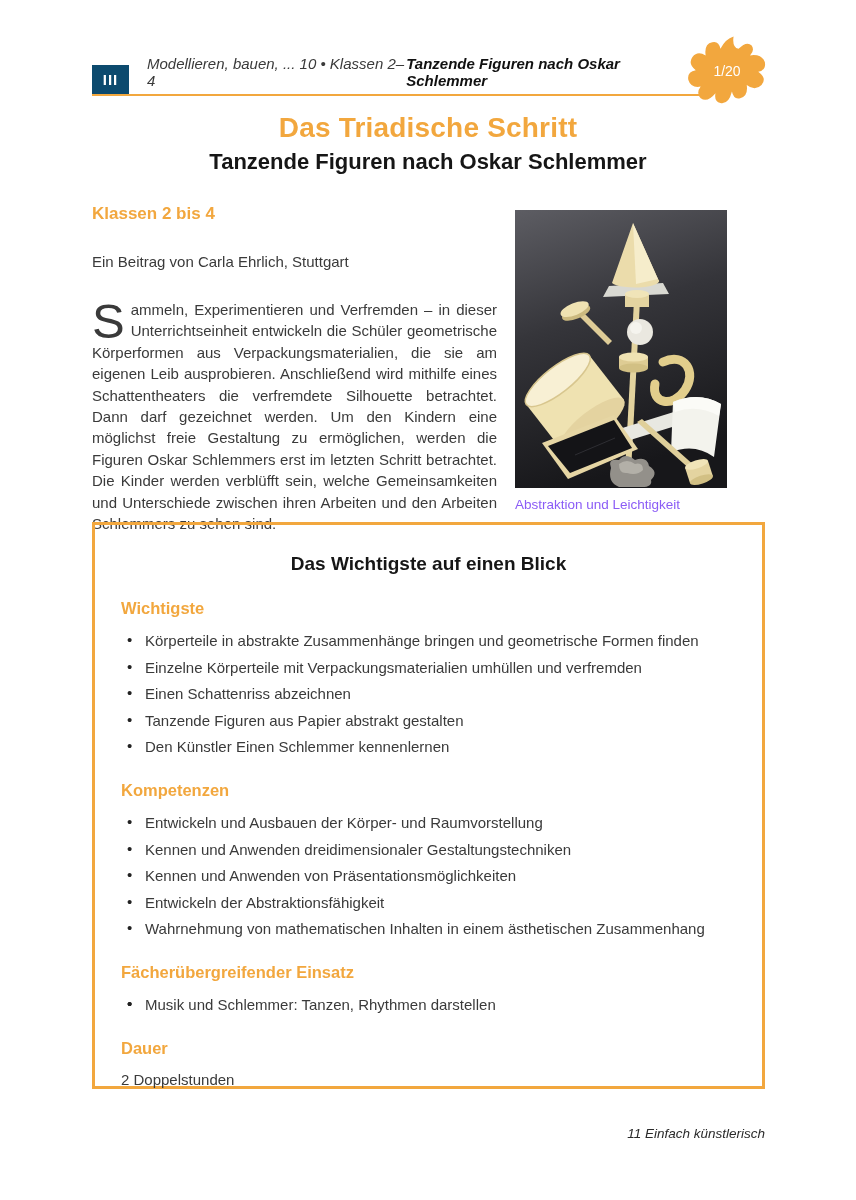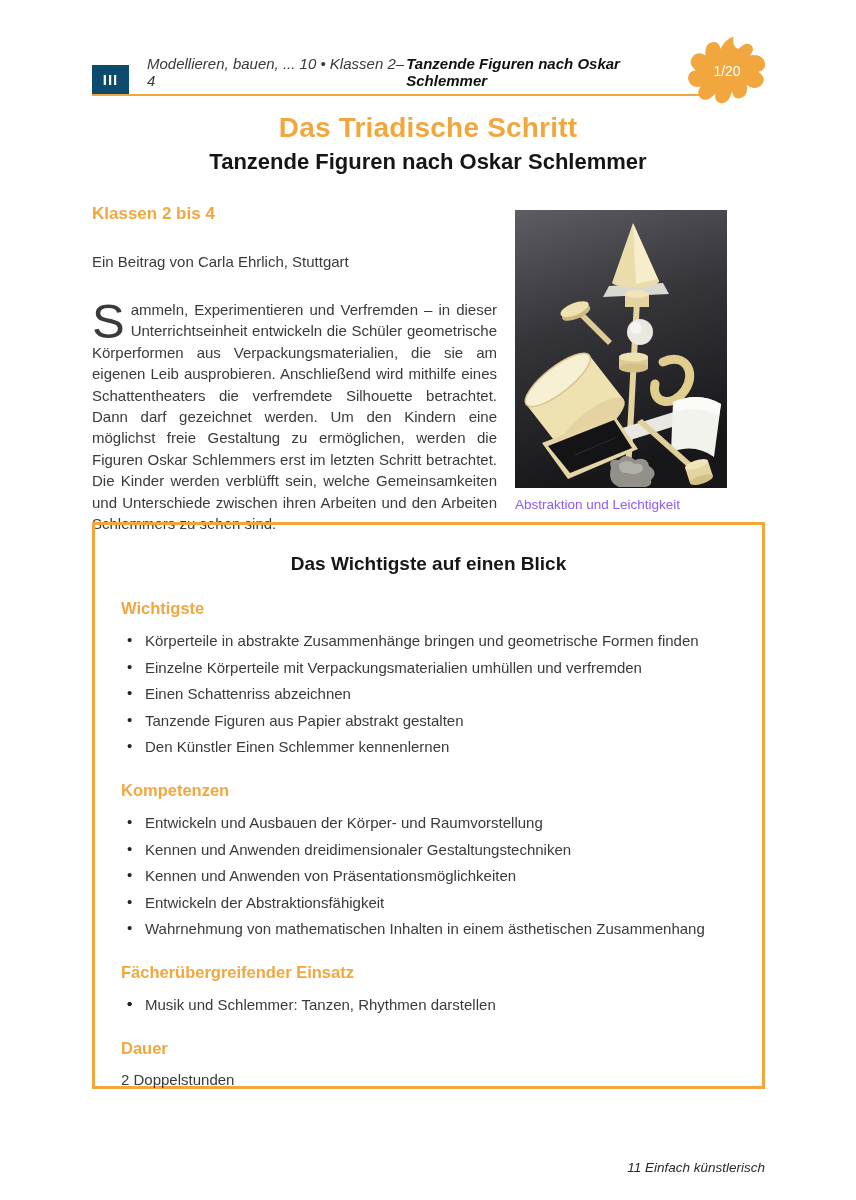--- a/index.html
+++ b/index.html
@@ -81,21 +81,21 @@
   .sec-list { list-style:none; }
   .sec-list li {
     position:relative; padding-left:24px; font-size:15px; line-height:20px;
     margin-bottom:6.5px; color:var(--ink);
   }
   .sec-list .bullet { position:absolute; left:6px; top:-1px; font-size:15px; color:#222; }
   .sec-text { font-size:15px; color:var(--ink); margin-top:8px; }
 
   
   .footer {
-    position:absolute; right:91px; top:1160px;
+    position:absolute; right:91px; top:1126px;
     font-size:13.5px; font-style:italic; color:#2a2a2a;
   }
 </style>
 </head>
 <body>
 
 <div class="page">
 
   <div class="kopf">
     <div class="kopf-badge">III</div>

